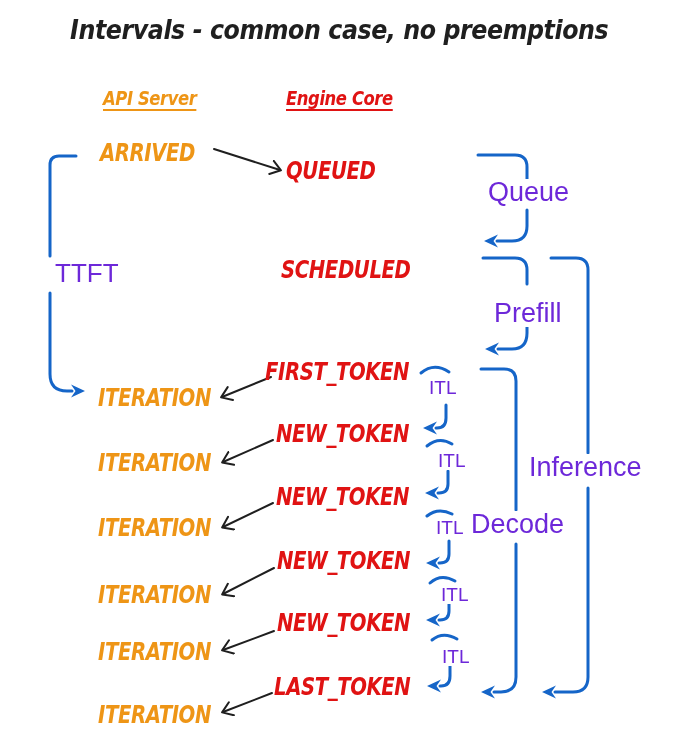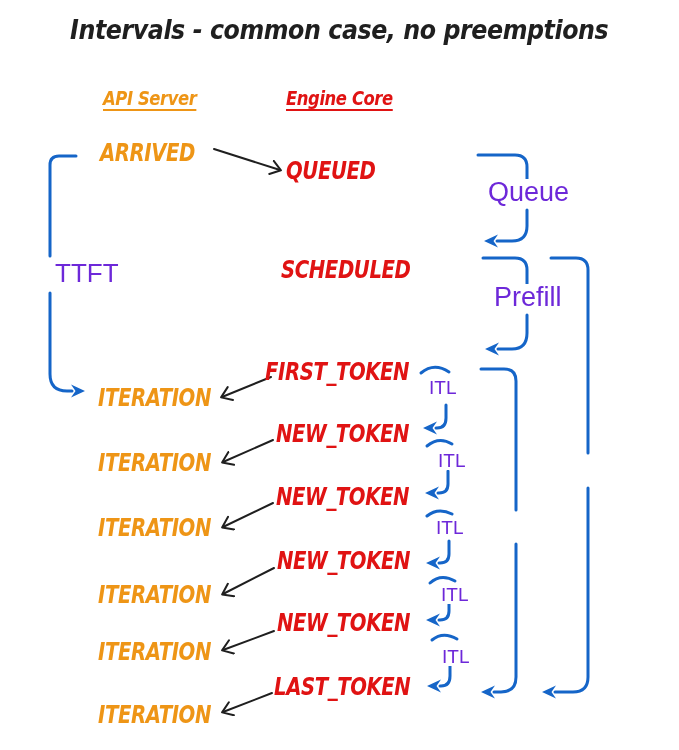--- a/index.html
+++ b/index.html
@@ -113,20 +113,22 @@
   <div class="abs hand ev red" style="left:281px;top:258px;">SCHEDULED</div>
   <div class="abs hand ev red" style="left:265px;top:360px;">FIRST_TOKEN</div>
   <div class="abs hand ev red" style="left:276px;top:422px;">NEW_TOKEN</div>
   <div class="abs hand ev red" style="left:276px;top:485px;">NEW_TOKEN</div>
   <div class="abs hand ev red" style="left:277px;top:549px;">NEW_TOKEN</div>
   <div class="abs hand ev red" style="left:277px;top:611px;">NEW_TOKEN</div>
   <div class="abs hand ev red" style="left:274px;top:675px;">LAST_TOKEN</div>
 
   <div class="abs blue-label ttft" style="left:22px;top:260px;margin-left:31px;">TTFT</div>
   <div class="abs blue-label big" style="left:486px;top:179px;">Queue</div>
-  <div class="abs blue-label big" style="left:492px;top:284px;">Prefill</div>
+  <div class="abs blue-label big" style="left:492px;top:300px;">Prefill</div>
+  <div class="abs blue-label big" style="left:527px;top:454px;">Inference</div>
+  <div class="abs blue-label big" style="left:469px;top:511px;">Decode</div>
   <div class="abs blue-label itl" style="left:427px;top:378px;">ITL</div>
   <div class="abs blue-label itl" style="left:436px;top:451px;">ITL</div>
   <div class="abs blue-label itl" style="left:434px;top:518px;">ITL</div>
   <div class="abs blue-label itl" style="left:439px;top:585px;">ITL</div>
   <div class="abs blue-label itl" style="left:440px;top:647px;">ITL</div>
 
 </div>
 
 </body></html>

